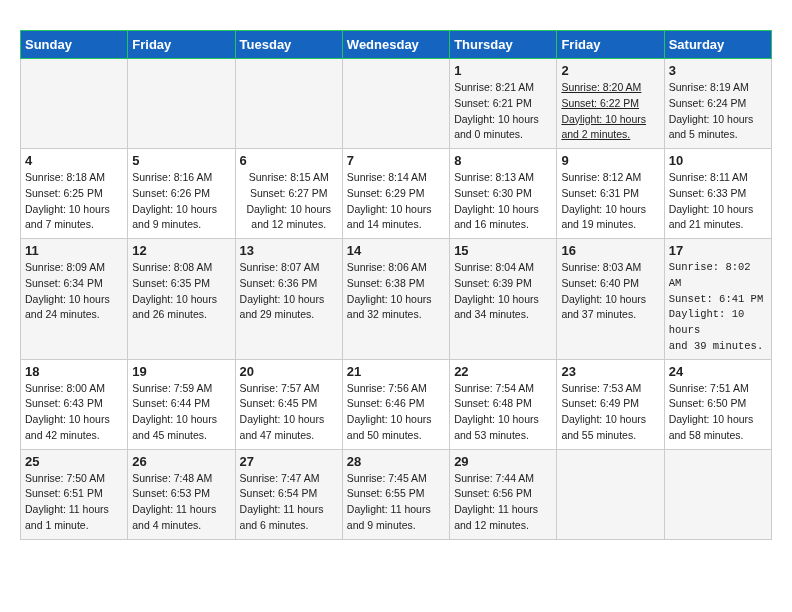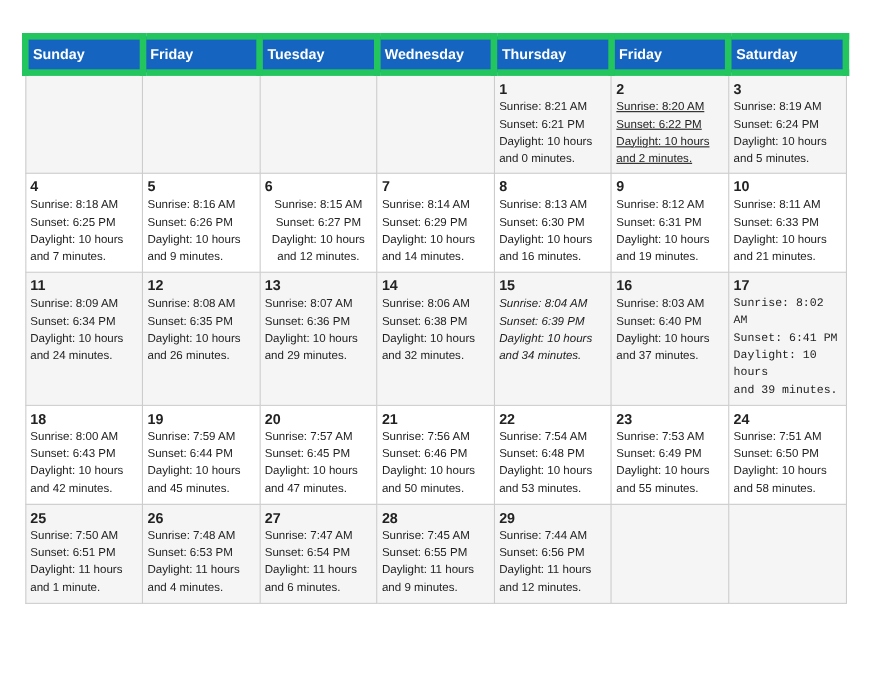--- a/index.html
+++ b/index.html
@@ -37,21 +37,21 @@
       width: 100%;
       border-collapse: collapse;
       table-layout: fixed;
     }
     thead tr th {
       background-color: #1565c0;
       color: white;
       padding: 6px 4px;
       font-size: 13px;
       font-weight: bold;
-      border: 6px solid #22c55e;
+      border: 1px solid #22c55e;
       text-align: left;
     }
     tbody tr td {
       border: 1px solid #ccc;
       vertical-align: top;
       padding: 4px 4px;
       height: 90px;
       background: #fff;
       font-size: 10.5px;
       color: #222;
@@ -192,21 +192,21 @@
         </td>
         <td>
           <span class="day-num">14</span>
           <div class="cell-info" style="white-space: pre-line;">Sunrise: 8:06 AM
 Sunset: 6:38 PM
 Daylight: 10 hours
 and 32 minutes.</div>
         </td>
         <td>
           <span class="day-num">15</span>
-          <div class="cell-info" style="white-space: pre-line; font-style: italic;">Sunrise: 8:04 AM
+          <div class="cell-info" style="white-space: pre-line;">Sunrise: 8:04 AM
 Sunset: 6:39 PM
 Daylight: 10 hours
 and 34 minutes.</div>
         </td>
         <td>
           <span class="day-num">16</span>
           <div class="cell-info" style="white-space: pre-line;">Sunrise: 8:03 AM
 Sunset: 6:40 PM
 Daylight: 10 hours
 and 37 minutes.</div>

